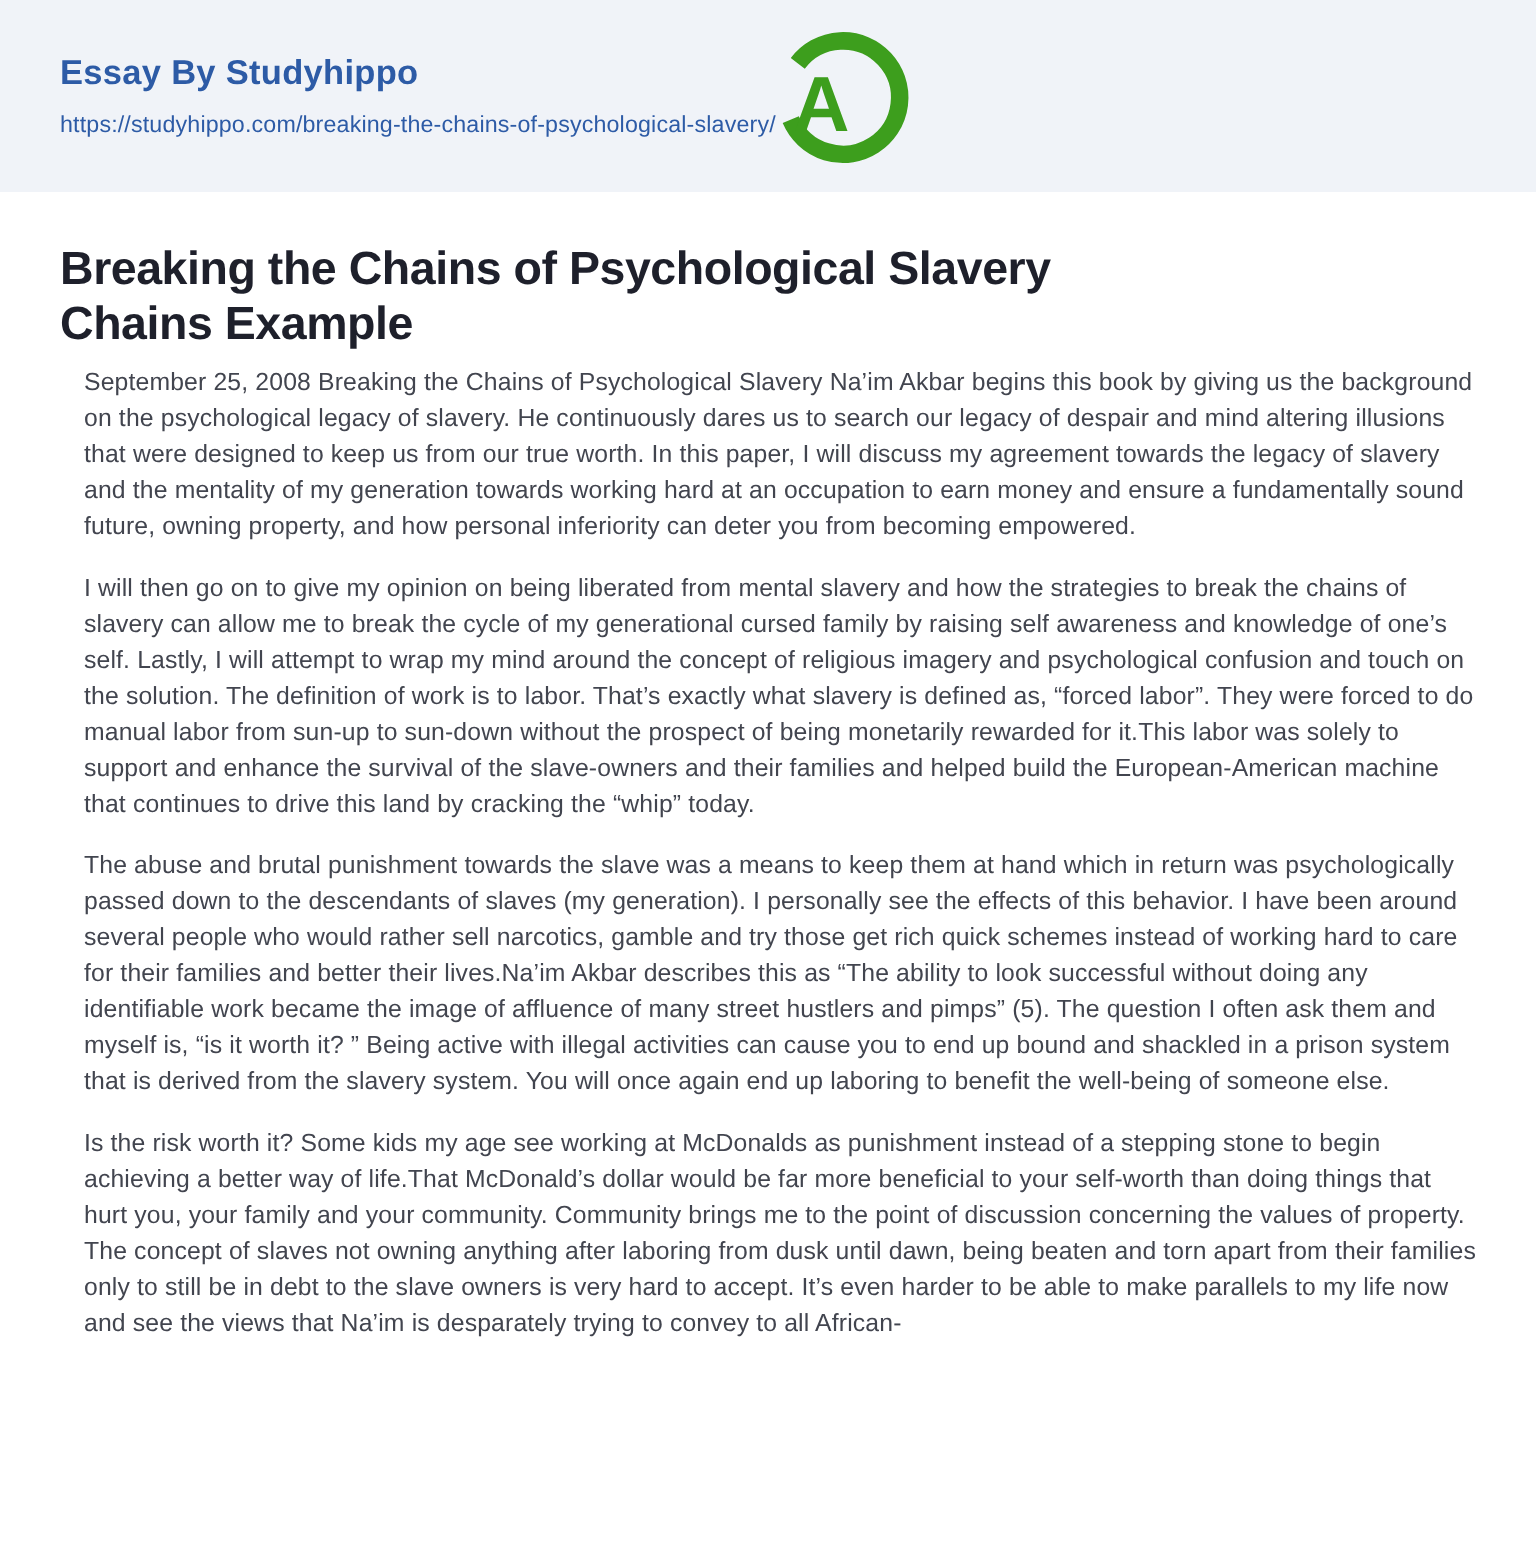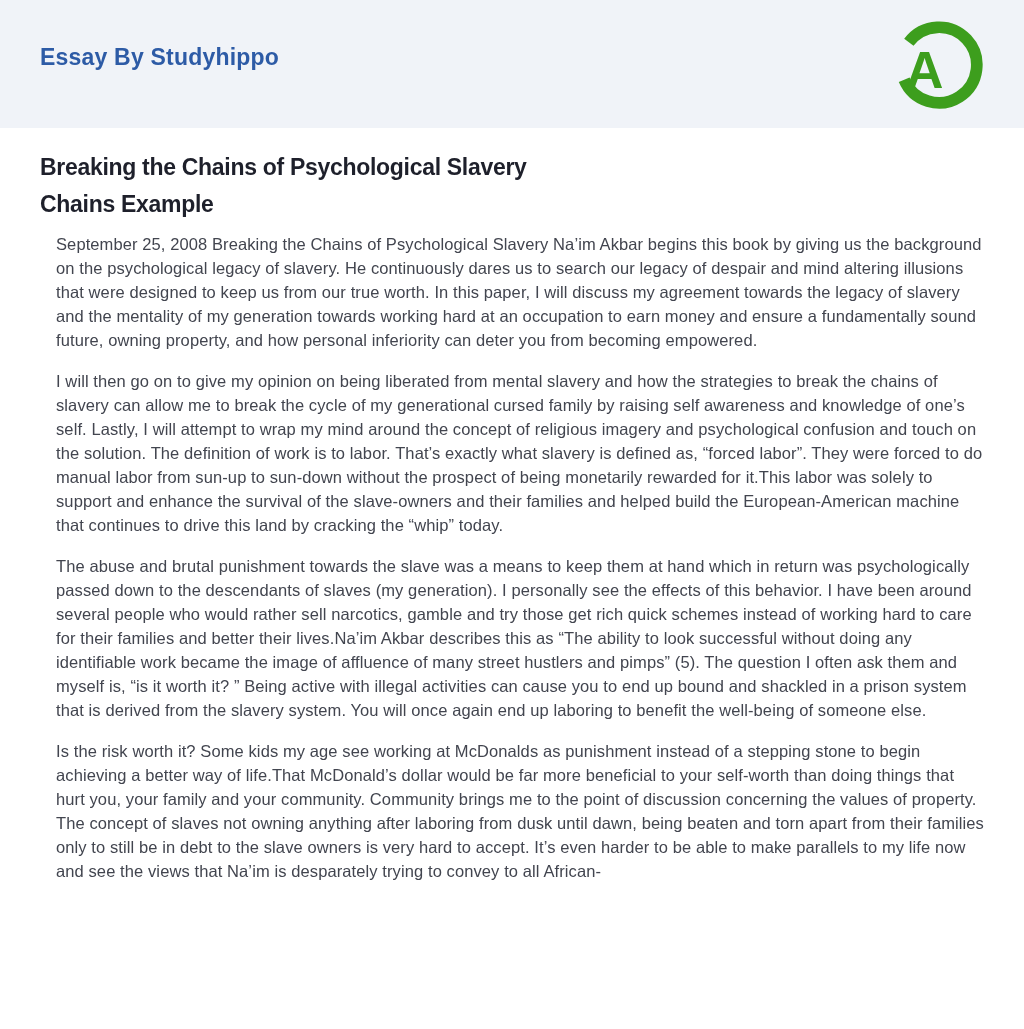--- a/index.html
+++ b/index.html
@@ -15,21 +15,21 @@
     overflow: hidden;
   }
 
   
   .header {
     width: 100%;
     height: 128px;
     background: #f0f3f8;
     display: flex;
     align-items: center;
-    justify-content: space-between;
+    justify-content: flex-start;
     padding: 0 40px;
   }
   .header-text { display: flex; flex-direction: column; }
   .site-title {
     color: #2d5ba6;
     font-size: 23px;
     font-weight: 700;
     letter-spacing: 0.2px;
     line-height: 1.2;
     margin-bottom: 13px;
@@ -54,24 +54,24 @@
     font-weight: 700;
     font-size: 58px;
     fill: #3d9e1d;
   }
 
   
   .content {
     padding: 0 40px;
   }
   h1.essay-title {
-    margin-top: 21px;
+    margin-top: 32px;
     margin-bottom: 9px;
     color: #1e202b;
-    font-size: 23px;
+    font-size: 31px;
     line-height: 37px;
     font-weight: 700;
     letter-spacing: -0.3px;
   }
   h1.essay-title span { display: block; }
   .essay-body p {
     color: #42454f;
     font-size: 16.5px;
     line-height: 24px;
     font-weight: 400;
@@ -81,20 +81,21 @@
   }
 </style>
 </head>
 <body>
 
 <div class="page">
 
   <div class="header">
     <div class="header-text">
       <div class="site-title">Essay By Studyhippo</div>
+      <div class="page-url">https://studyhippo.com/breaking-the-chains-of-psychological-slavery/</div>
     </div>
     <div class="logo">
       <svg viewBox="0 0 100 100" aria-hidden="true">
         <path d="M 16.5 24.7 A 42 42 0 1 1 11.3 66.4" fill="none" stroke="#3d9e1d" stroke-width="13" stroke-linecap="butt"></path>
         <text x="34" y="75" text-anchor="middle">A</text>
       </svg>
     </div>
   </div>
 
   <div class="content">

